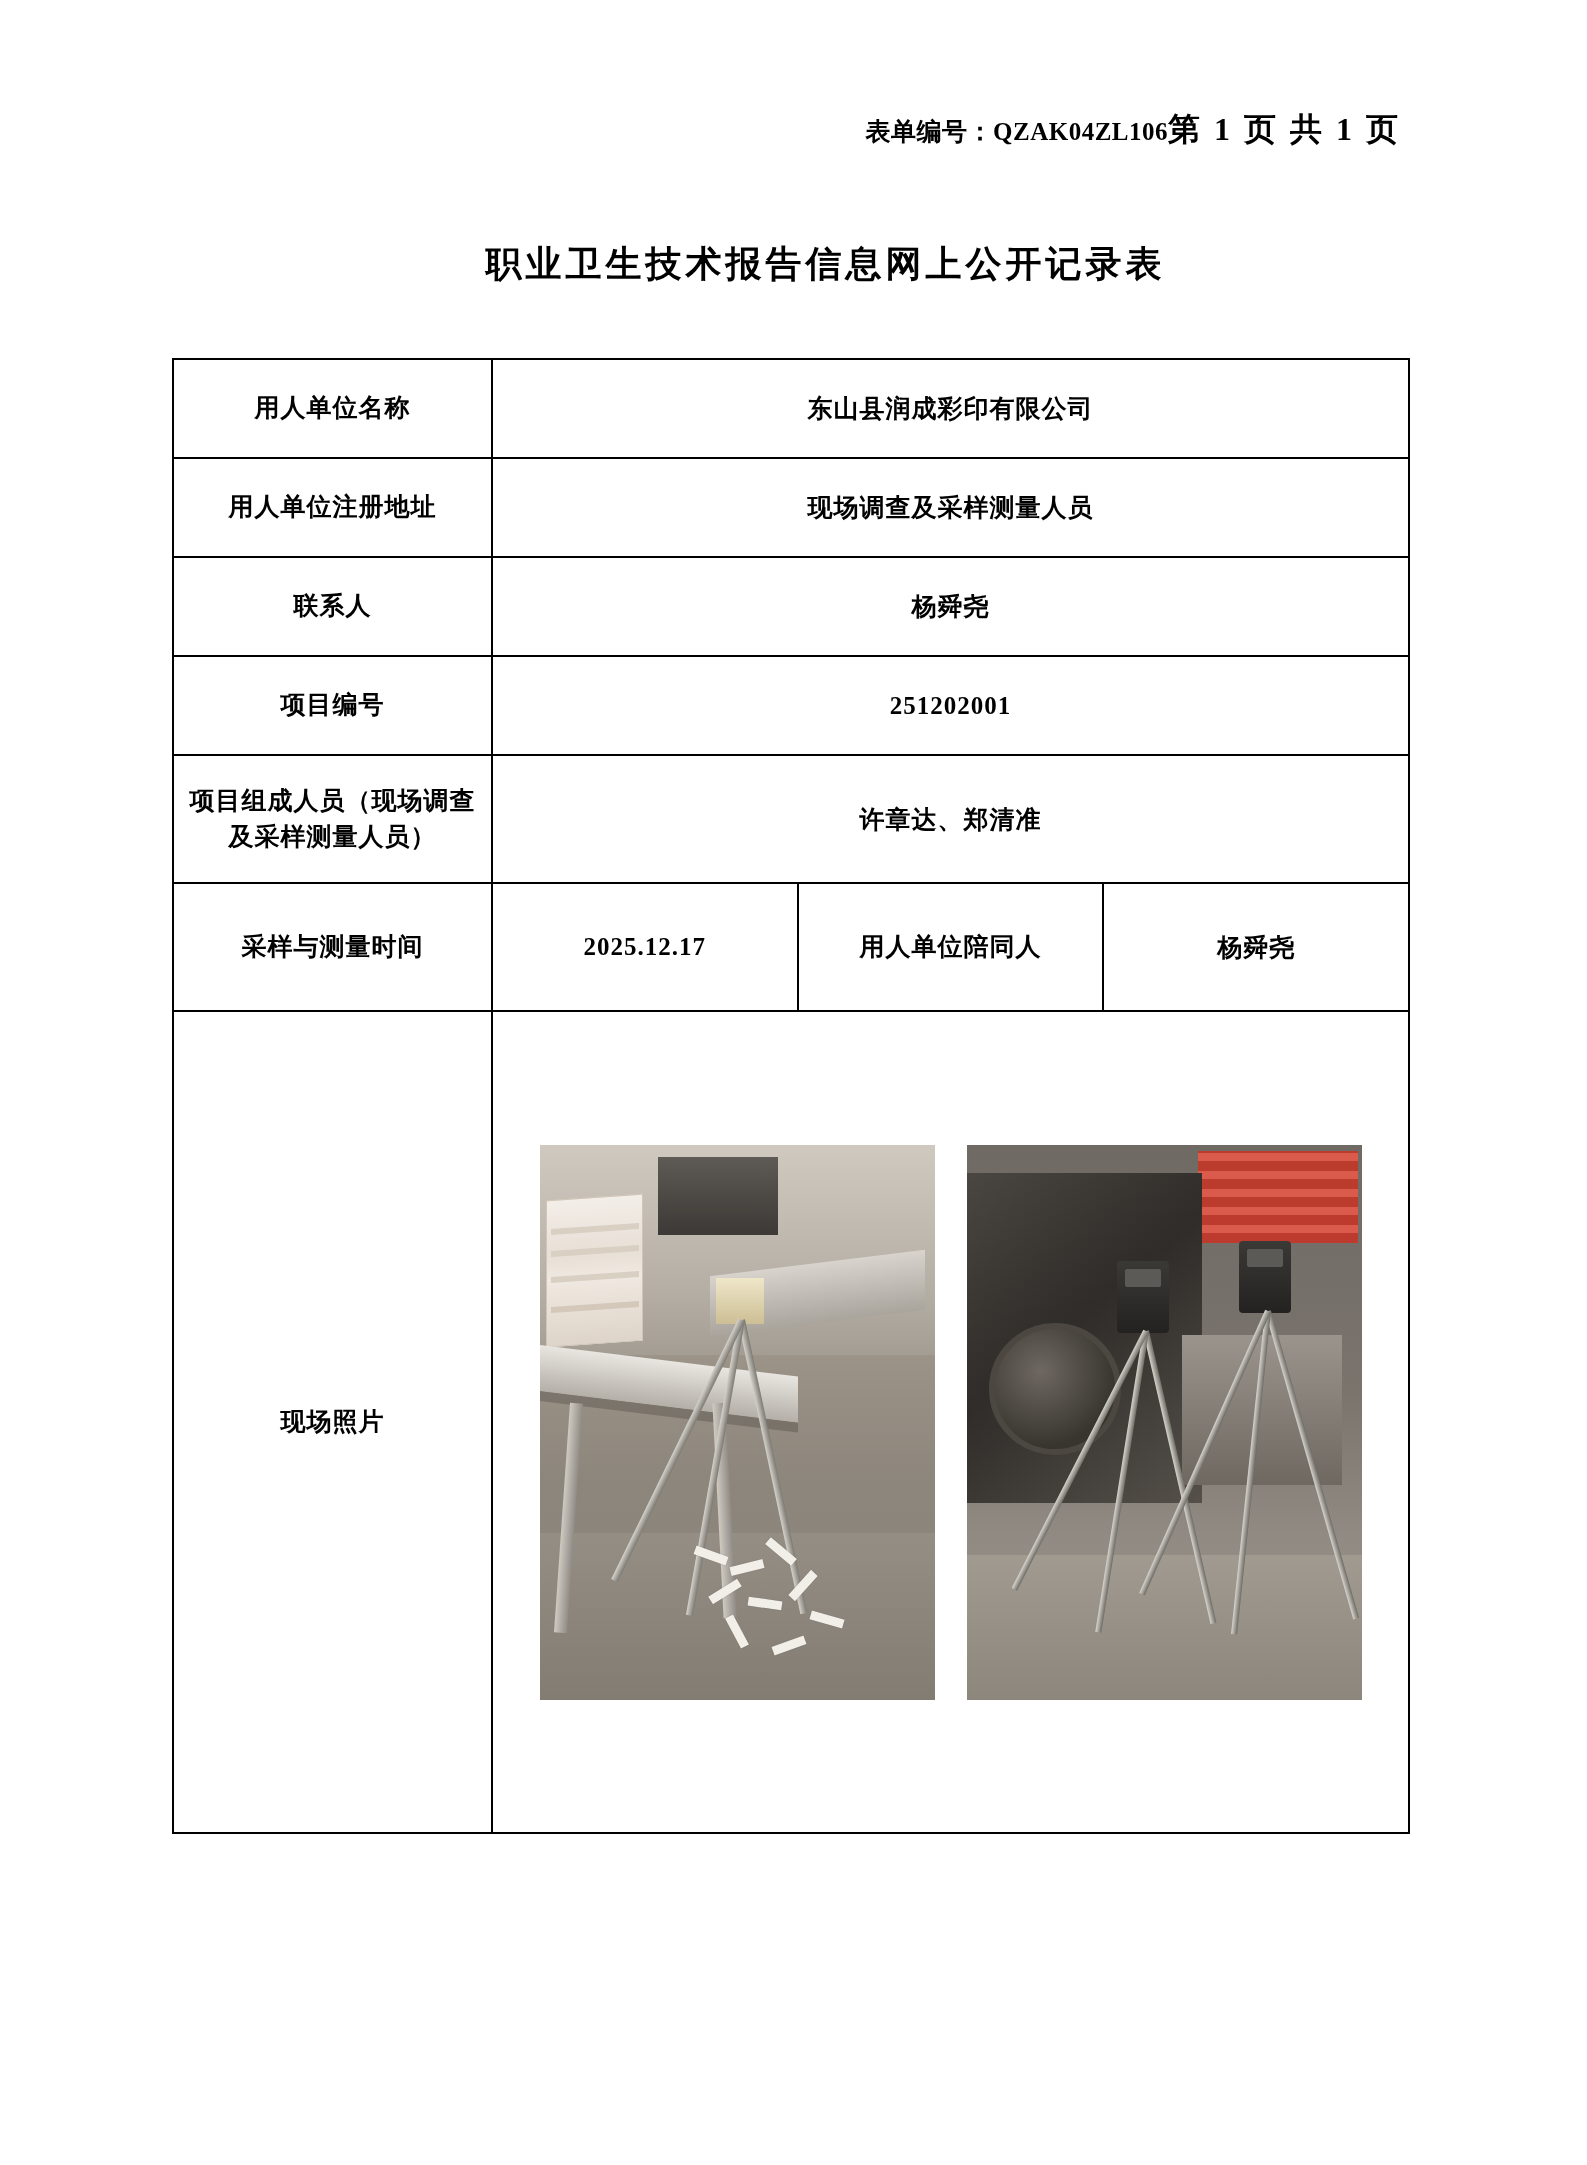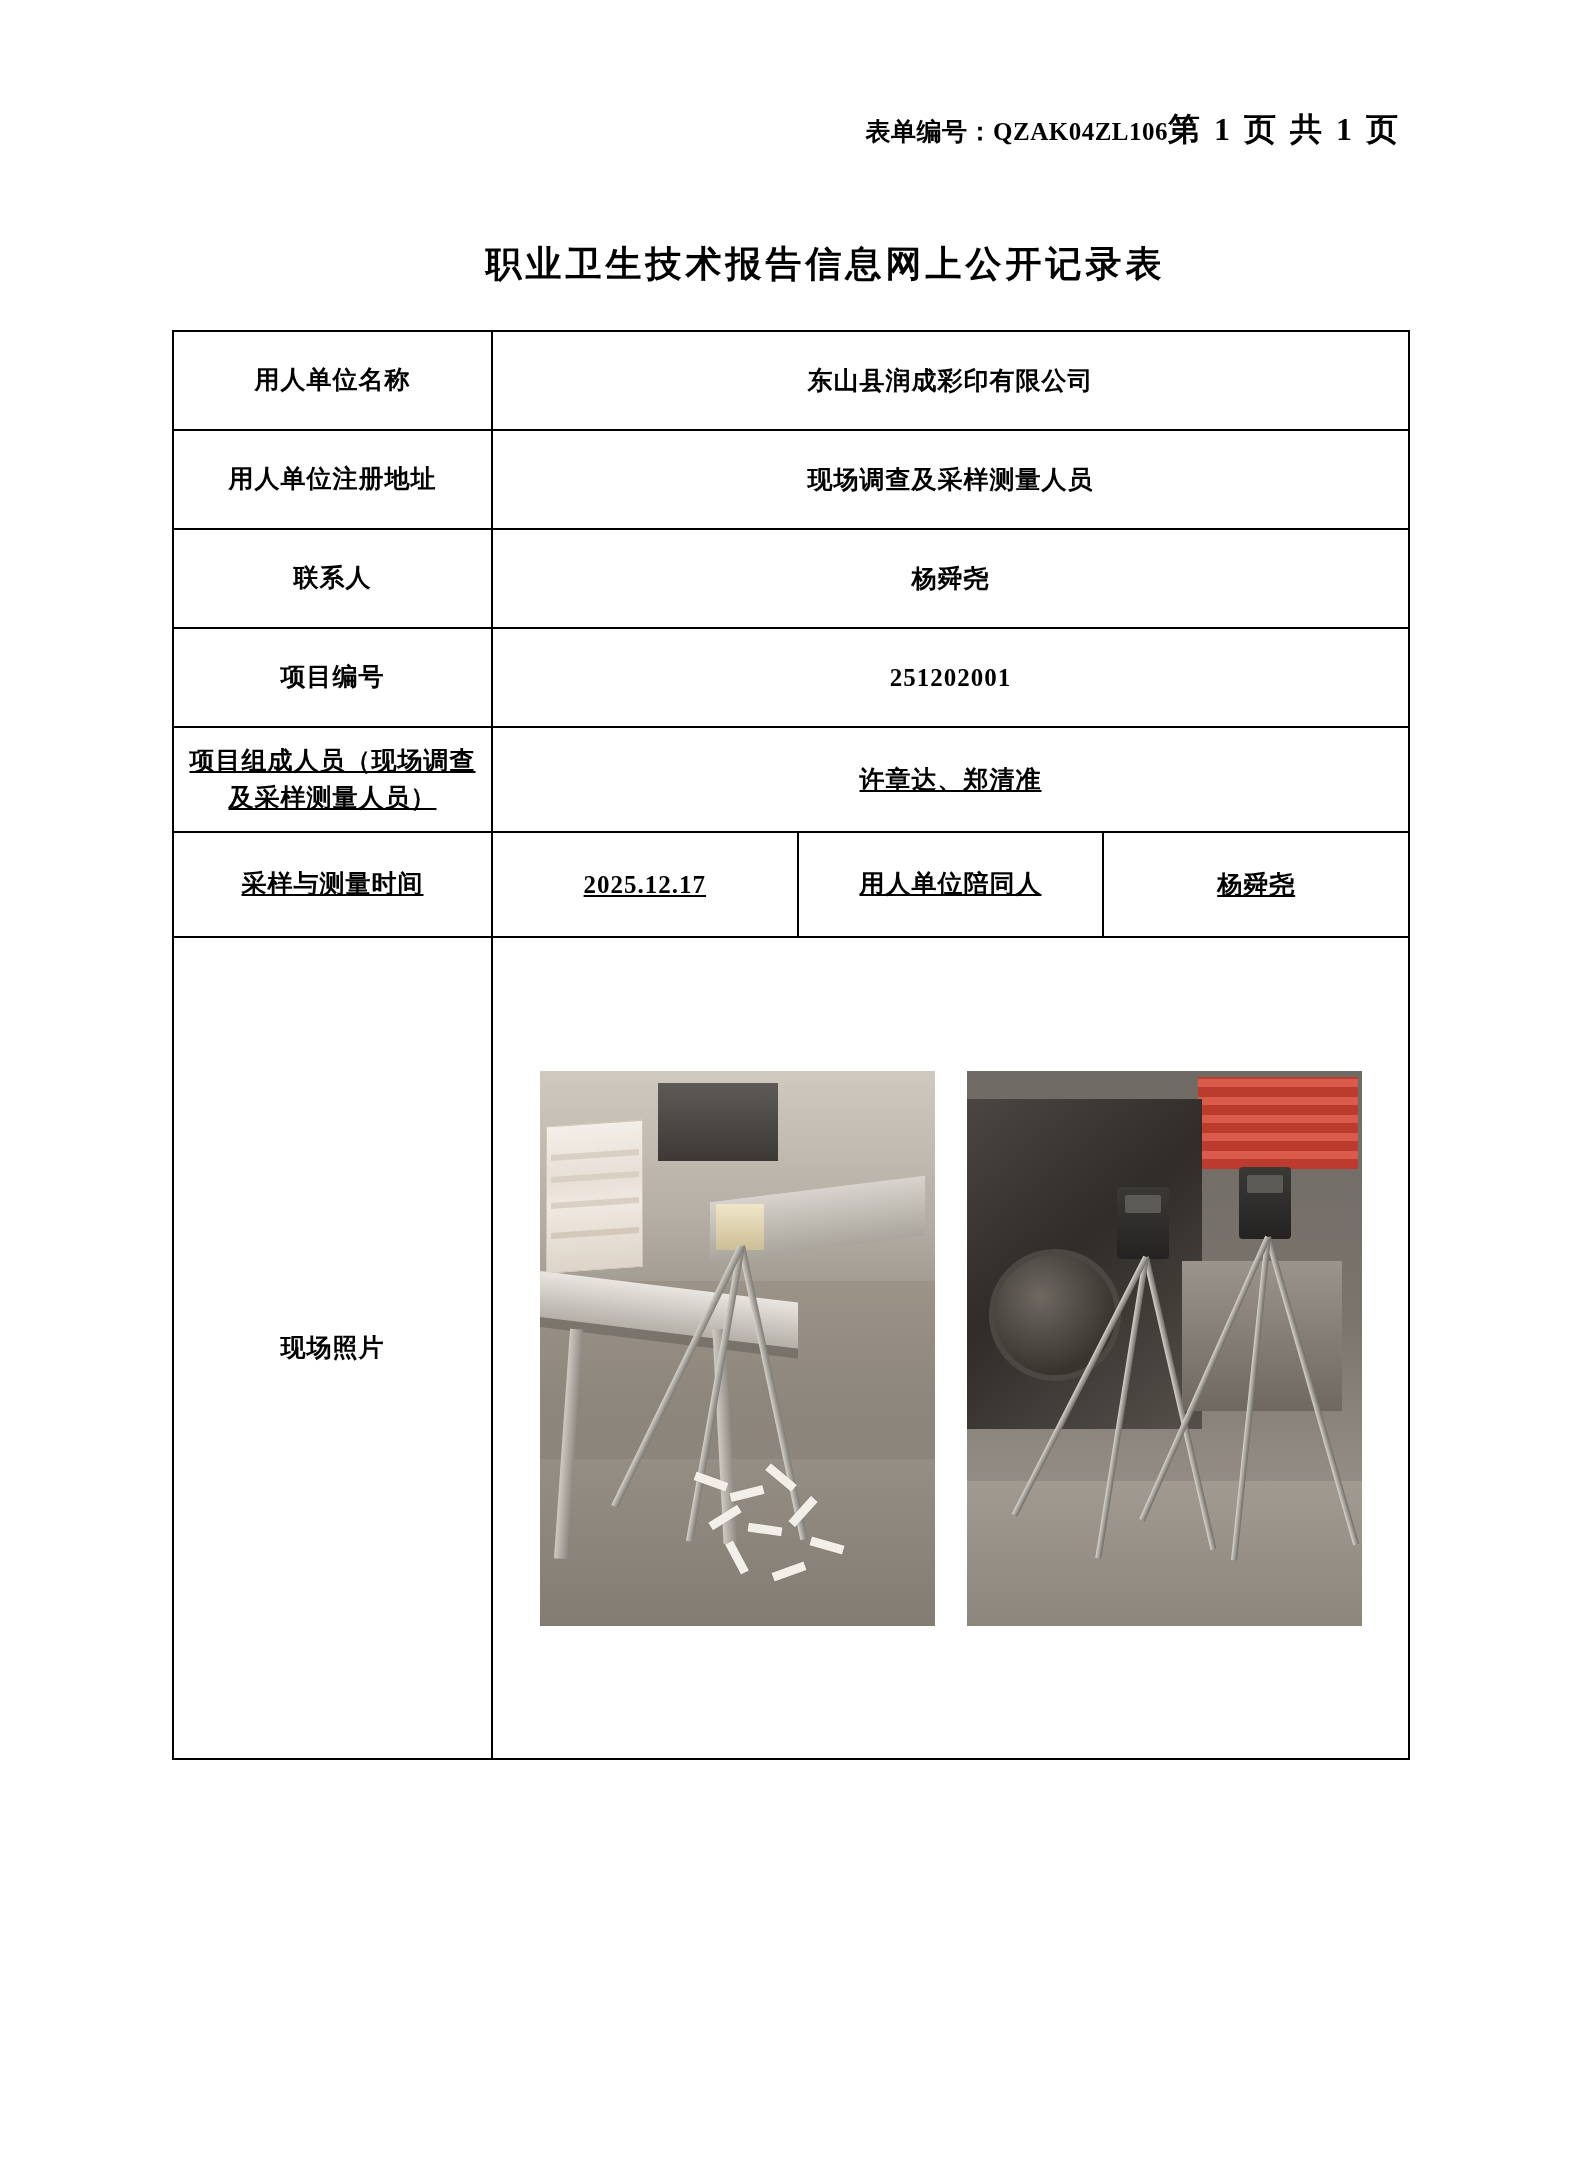--- a/index.html
+++ b/index.html
@@ -65,39 +65,40 @@
   .tbl-wrap {
     position: absolute;
     top: 330px;
     left: 172px;
     width: 1238px;
   }
   table.main {
     border-collapse: collapse;
     width: 100%;
     table-layout: fixed;
+    margin-top: 28px;
   }
   table.main td {
     border: 2px solid #000;
     text-align: center;
     vertical-align: middle;
     font-size: 25px;
     font-weight: 700;
     padding: 0 6px;
     letter-spacing: 1px;
   }
   td.label {
     width: 305px;
     line-height: 1.45;
   }
   td.value {
     font-weight: 700;
   }
   .r-h { height: 99px; }
-  .r-h2 { height: 105px; text-decoration: underline; }
+  .r-h2 { height: 128px; }
   .photo-cell {
     height: 820px;
     padding: 10px 0;
     vertical-align: middle;
   }
   .photos {
     display: flex;
     flex-direction: row;
     justify-content: center;
     align-items: center;

